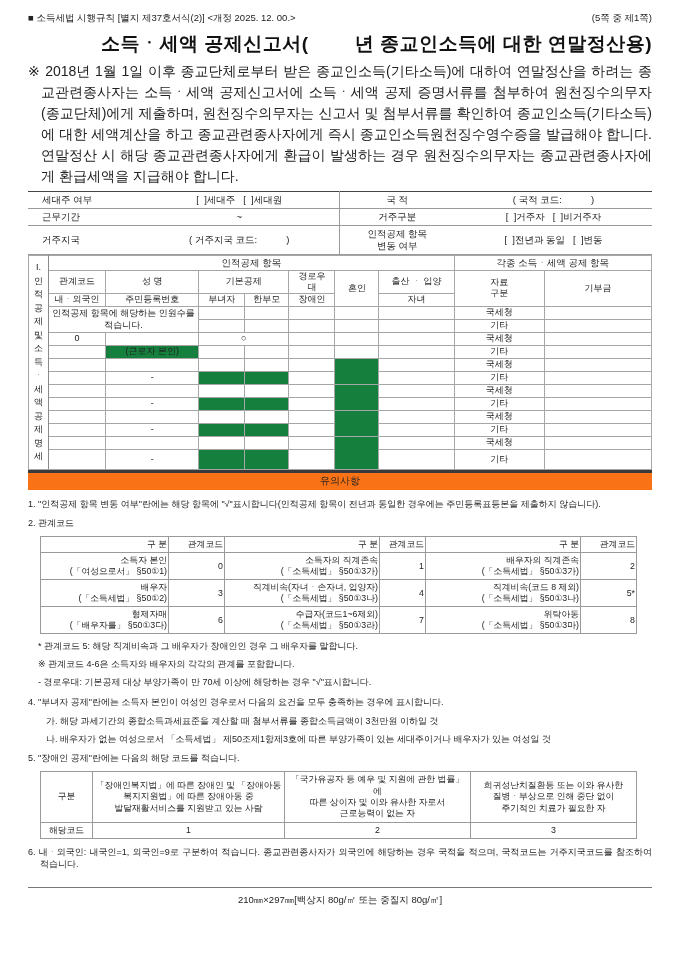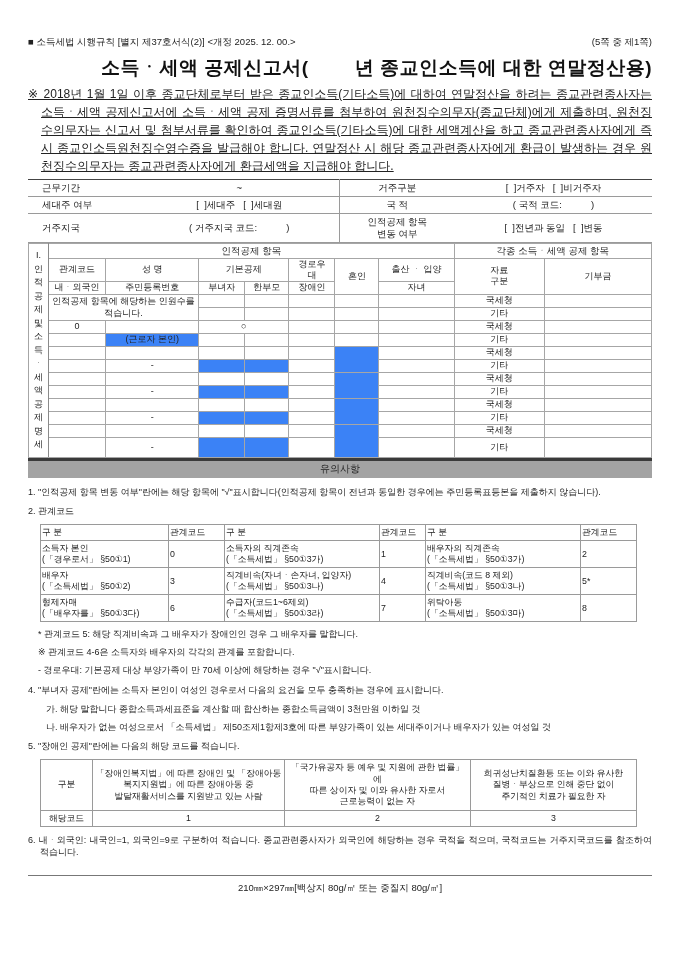--- a/index.html
+++ b/index.html
@@ -1,30 +1,30 @@
 <!DOCTYPE html>
 <html><head>
 <meta charset="utf-8">
 <style>
   html,body{margin:0;padding:0;}
   body{
     width:680px;height:962px;background:#ffffff;overflow:hidden;
     font-family:"Liberation Sans","DejaVu Sans",sans-serif;
     color:#2a2a2a;-webkit-font-smoothing:antialiased;
   }
-  .page{padding:12px 16px 0 28px;width:624px;margin-top:24px;}
+  .page{padding:12px 16px 0 28px;width:624px;}
   
   .refline{display:flex;justify-content:space-between;font-size:9.5px;color:#222;}
   .title{
     text-align:right;font-size:19px;font-weight:bold;color:#111;
     letter-spacing:.5px;margin:6px 0 4px 0;white-space:pre-wrap;
   }
   .preamble{
-    font-size:12px;line-height:1.5;text-align:justify;color:#222;
-    padding-left:13px;text-indent:-13px;margin-bottom:4px;text-decoration:underline;
+    font-size:14px;line-height:1.5;text-align:justify;color:#222;
+    padding-left:13px;text-indent:-13px;margin-bottom:4px;
   }
   table{border-collapse:collapse;table-layout:fixed;}
   td,th{white-space:pre-line;overflow:hidden;}
   .pw{white-space:pre-wrap;}
   
   .info{width:624px;border-top:1.5px solid #444;border-bottom:none;}
   .info td{
     border-bottom:1px solid #9a9a9a;font-size:9.5px;color:#222;
     text-align:center;padding:2px 1px;line-height:1.25;
   }
@@ -35,37 +35,37 @@
   .main td{
     border:1px solid #a6a6a6;font-size:9px;text-align:center;color:#222;
     padding:0 1px;line-height:1.25;height:12px;
   }
   .main td.side{
     width:20px;font-size:9px;line-height:1.5;border-right:1px solid #8a8a8a;
     padding:2px 0;color:#222;vertical-align:middle;
   }
   .main td.gh{font-size:9.5px;height:14px;}
   .main td.hd{font-size:9px;background:#fff;}
-  .gray{background:#3b82f6;}
+  .gray{background:#15803d;}
   .tallrow td{height:19px;}
   
   .nbar{
-    width:624px;background:#a3a3a3;border-top:3px solid #3a3a3a;
+    width:624px;background:#f97316;border-top:3px solid #3a3a3a;
     text-align:center;font-size:10px;color:#222;padding:1px 0 2px 0;
     box-sizing:border-box;
   }
   
   .notes{font-size:9px;line-height:1.35;color:#222;margin-top:8px;}
   .notes .n{margin:7px 0;padding-left:12px;text-indent:-12px;text-align:justify;}
   .notes .sub{margin:6px 0 6px 10px;}
   .notes .sub2{margin:6px 0 6px 18px;}
   
   .rel{width:596px;margin:6px 0 6px 12px;}
   .rel td{
-    border:1px solid #9a9a9a;font-size:8.8px;text-align:left;
+    border:1px solid #9a9a9a;font-size:8.8px;text-align:right;
     padding:2px 1px;line-height:1.25;color:#222;
   }
   
   .dis{width:596px;margin:6px 0 6px 12px;}
   .dis td{
     border:1px solid #9a9a9a;font-size:8.8px;text-align:center;
     padding:2px 2px;line-height:1.3;color:#222;
   }
   .footer{
     margin-top:16px;border-top:1px solid #777;padding-top:6px;
@@ -88,30 +88,30 @@
 
   <table class="info">
     <colgroup>
         <col style="width:112px">
         <col style="width:199px">
         <col style="width:116px">
         <col style="width:197px">
       </colgroup>
     <tbody>
     <tr>
+      <td class="l1">세대주 여부</td>
+      <td class="pw">[  ]세대주   [  ]세대원</td>
+      <td class="l2">국 적</td>
+      <td class="pw">( 국적 코드:           )</td>
+    </tr>
+    <tr>
       <td class="l1">근무기간</td>
       <td class="pw">~</td>
       <td class="l2">거주구분</td>
       <td class="pw">[  ]거주자   [  ]비거주자</td>
-    </tr>
-    <tr>
-      <td class="l1">세대주 여부</td>
-      <td class="pw">[  ]세대주   [  ]세대원</td>
-      <td class="l2">국 적</td>
-      <td class="pw">( 국적 코드:           )</td>
     </tr>
     <tr>
       <td class="l1">거주지국</td>
       <td class="pw">( 거주지국 코드:           )</td>
       <td class="l2">인적공제 항목
 변동 여부</td>
       <td class="pw">[  ]전년과 동일   [  ]변동</td>
     </tr>
   </tbody>
     </table>
@@ -322,21 +322,21 @@
           <tr>
         <td>구  분</td>
         <td>관계코드</td>
         <td>구  분</td>
         <td>관계코드</td>
         <td>구  분</td>
         <td>관계코드</td>
       </tr>
       <tr>
         <td>소득자 본인
-(「경우로서」  §50①1)</td>
+(「여성으로서」  §50①1)</td>
         <td>0</td>
         <td>소득자의 직계존속
 (「소득세법」  §50①3가)</td>
         <td>1</td>
         <td>배우자의 직계존속
 (「소득세법」  §50①3가)</td>
         <td>2</td>
       </tr>
       <tr>
         <td>배우자
@@ -360,21 +360,21 @@
 (「소득세법」  §50①3마)</td>
         <td>8</td>
       </tr>
     </tbody>
       </table>
 
     <div class="sub">* 관계코드 5: 해당 직계비속과 그 배우자가 장애인인 경우 그 배우자를 말합니다.</div>
     <div class="sub">※ 관계코드 4-6은 소득자와 배우자의 각각의 관계를 포함합니다.</div>
     <div class="sub">- 경로우대: 기본공제 대상 부양가족이 만 70세 이상에 해당하는 경우 "√"표시합니다.</div>
     <div class="n">4. "부녀자 공제"란에는 소득자 본인이 여성인 경우로서 다음의 요건을 모두 충족하는 경우에 표시합니다.</div>
-    <div class="sub2">가. 해당 말합니다 종합소득과세표준을 계산할 때 합산하는 종합소득금액이 3천만원 이하일 것</div>
+    <div class="sub2">가. 해당 과세기간의 종합소득과세표준을 계산할 때 첨부서류를 종합소득금액이 3천만원 이하일 것</div>
     <div class="sub2">나. 배우자가 없는 여성으로서 「소득세법」 제50조제1항제3호에 따른 부양가족이 있는 세대주이거나 배우자가 있는 여성일 것</div>
     <div class="n">5. "장애인 공제"란에는 다음의 해당 코드를 적습니다.</div>
 
     <table class="dis">
       <colgroup>
           <col style="width:52px">
           <col style="width:192px">
           <col style="width:186px">
           <col style="width:166px">
         </colgroup>

